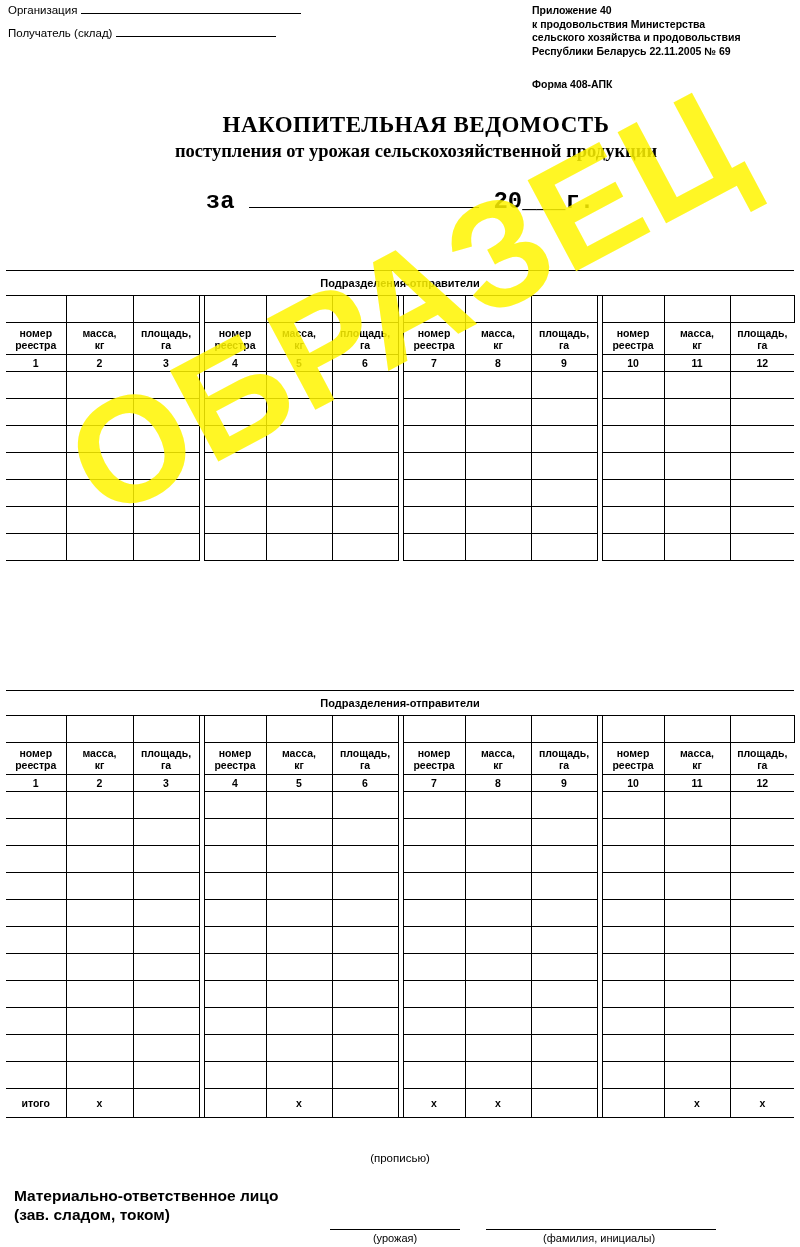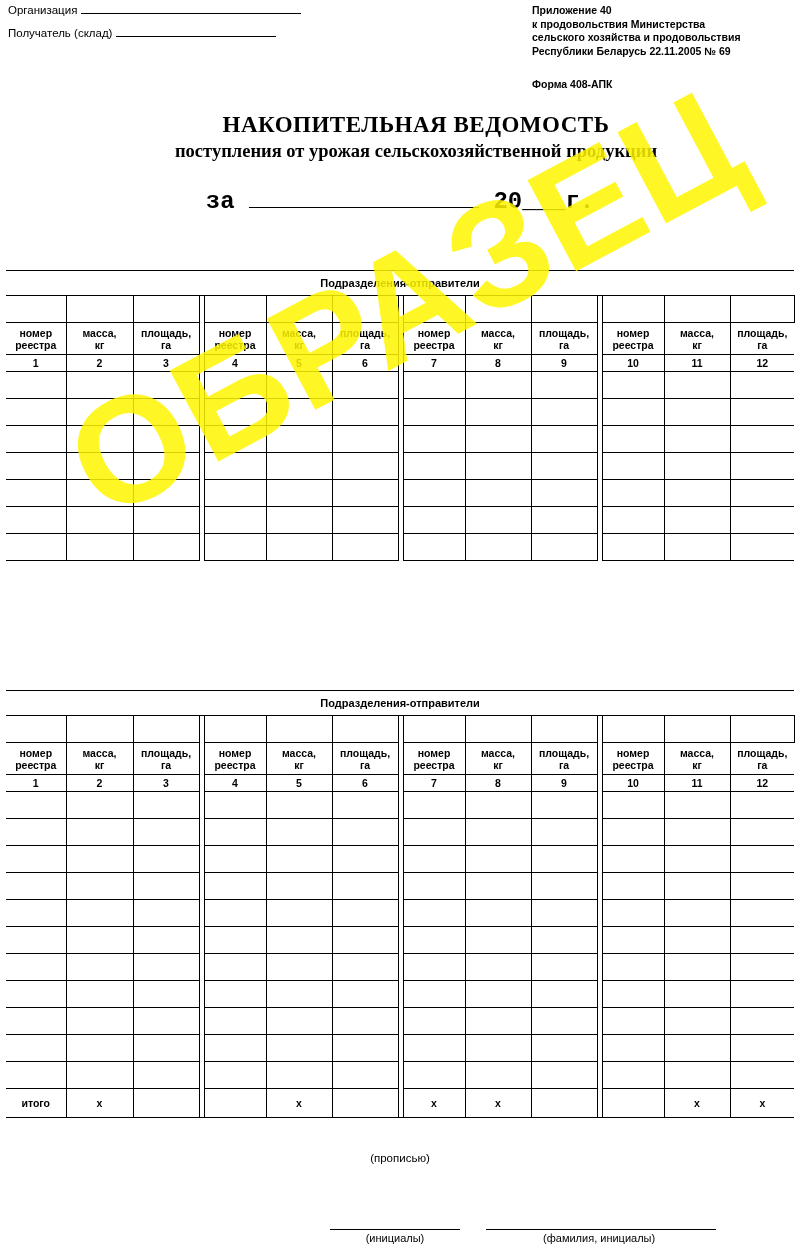--- a/index.html
+++ b/index.html
@@ -807,28 +807,32 @@
         <td class="blank-cell"></td>
         <td></td>
         <td>х</td>
         <td class="edge-none-r">х</td>
       </tr>
     </tbody>
   </table>
 
   <div class="propis">(прописью)</div>
 
+  <div class="resp">
+    <div>Материально-ответственное лицо</div>
+    <div>(зав. сладом, током)</div>
+  </div>
 
   <div class="sign-rules">
     <span class="rule" style="width:130px"></span>
     <span style="display:inline-block;width:18px"></span>
     <span class="rule" style="width:230px"></span>
   </div>
   <div class="sign-labels">
-    <span style="width:130px">(инициалы)</span>
+    <span style="width:130px">(урожая)</span>
     <span style="width:18px"></span>
     <span style="width:230px">(фамилия, инициалы)</span>
   </div>
 
   <div class="watermark">
     <div class="watermark-text">ОБРАЗЕЦ</div>
   </div>
 
 </div>
 

